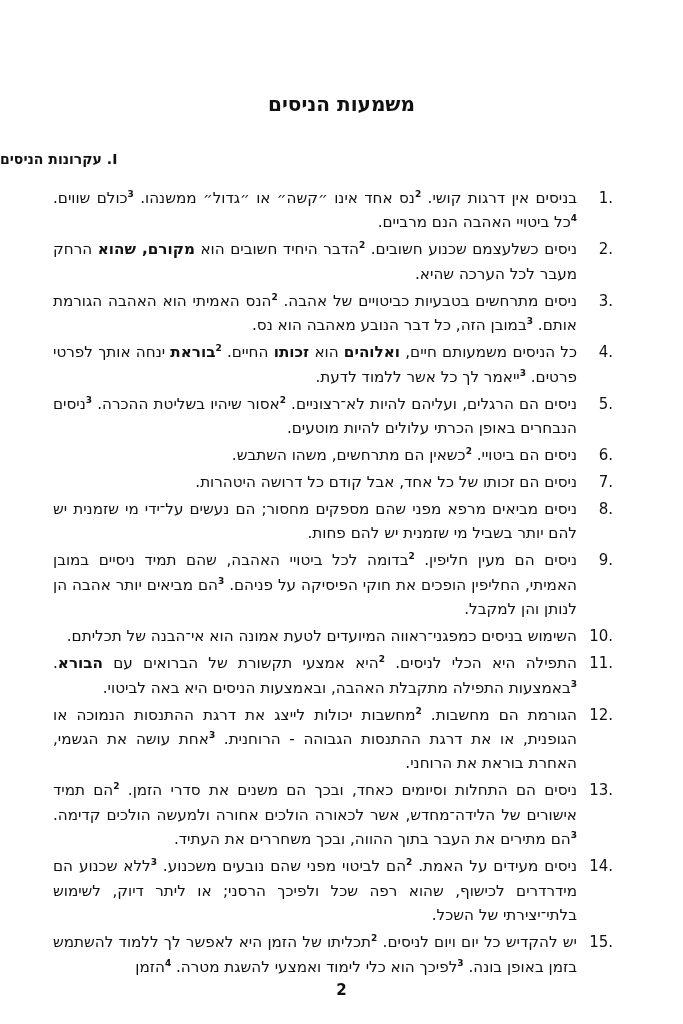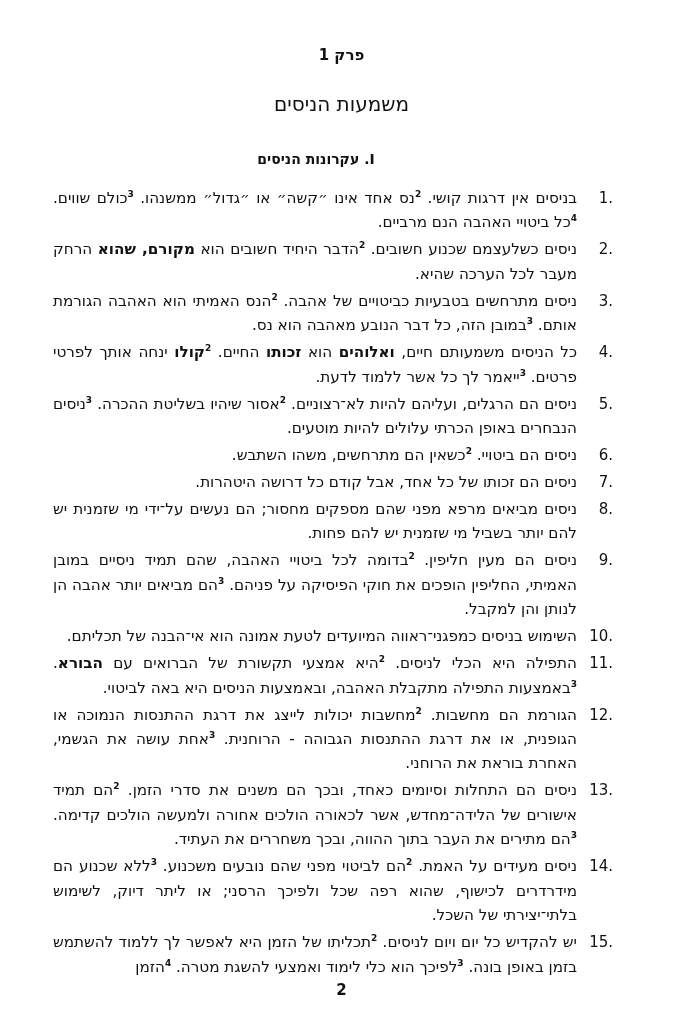--- a/index.html
+++ b/index.html
@@ -31,30 +31,30 @@
       font-weight: bold;
       font-size: 15px;
       direction: rtl;
     }
     .chapter-title {
       position: absolute;
       top: 92px;
       left: 0;
       width: 683px;
       text-align: center;
-      font-weight: normal;
+      font-weight: bold;
       font-size: 20px;
       direction: rtl;
     }
     .section-heading {
       position: absolute;
       top: 151px;
       left: 0;
       width: 632px;
-      text-align: center;
+      text-align: left;
       font-weight: bold;
       font-size: 14px;
       direction: rtl;
     }
     .items {
       position: absolute;
       top: 186px;
       right: 70px;
       width: 560px;
       direction: rtl;
@@ -95,40 +95,39 @@
       width: 683px;
       text-align: center;
       font-weight: bold;
       font-size: 15px;
     }
   </style>
 </head>
 <body>
 
 <div class="page">
-  <div class="chapter-label">פרק 1</div>
   <div class="chapter-title">משמעות הניסים</div>
   <div class="section-heading">I. עקרונות הניסים</div>
 
   <div class="items" id="items-container">
       <div class="item">
         <span class="item-num">1.</span>
         <span class="item-text"><span>בניסים אין דרגות קושי. </span><sup>2</sup><span>נס אחד אינו ״קשה״ או ״גדול״ ממשנהו. </span><sup>3</sup><span>כולם שווים. </span><sup>4</sup><span>כל ביטויי האהבה הנם מרביים.</span></span>
       </div>
       <div class="item">
         <span class="item-num">2.</span>
         <span class="item-text"><span>ניסים כשלעצמם שכנוע חשובים. </span><sup>2</sup><span>הדבר היחיד חשובים הוא </span><b>מקורם, שהוא</b><span> הרחק מעבר לכל הערכה שהיא.</span></span>
       </div>
       <div class="item">
         <span class="item-num">3.</span>
         <span class="item-text"><span>ניסים מתרחשים בטבעיות כביטויים של אהבה. </span><sup>2</sup><span>הנס האמיתי הוא האהבה הגורמת אותם. </span><sup>3</sup><span>במובן הזה, כל דבר הנובע מאהבה הוא נס.</span></span>
       </div>
       <div class="item">
         <span class="item-num">4.</span>
-        <span class="item-text"><span>כל הניסים משמעותם חיים, </span><b>ואלוהים</b><span> הוא </span><b>זכותו</b><span> החיים. </span><sup>2</sup><b>קולו</b><span> ינחה אותך לפרטי פרטים. </span><sup>3</sup><span>ייאמר לך כל אשר ללמוד לדעת.</span></span>
+        <span class="item-text"><span>כל הניסים משמעותם חיים, </span><b>ואלוהים</b><span> הוא </span><b>זכותו</b><span> החיים. </span><sup>2</sup><b>בוראת</b><span> ינחה אותך לפרטי פרטים. </span><sup>3</sup><span>ייאמר לך כל אשר ללמוד לדעת.</span></span>
       </div>
       <div class="item">
         <span class="item-num">5.</span>
         <span class="item-text"><span>ניסים הם הרגלים, ועליהם להיות לא־רצוניים. </span><sup>2</sup><span>אסור שיהיו בשליטת ההכרה. </span><sup>3</sup><span>ניסים הנבחרים באופן הכרתי עלולים להיות מוטעים.</span></span>
       </div>
       <div class="item">
         <span class="item-num">6.</span>
         <span class="item-text"><span>ניסים הם ביטויי. </span><sup>2</sup><span>כשאין הם מתרחשים, משהו השתבש.</span></span>
       </div>
       <div class="item">

